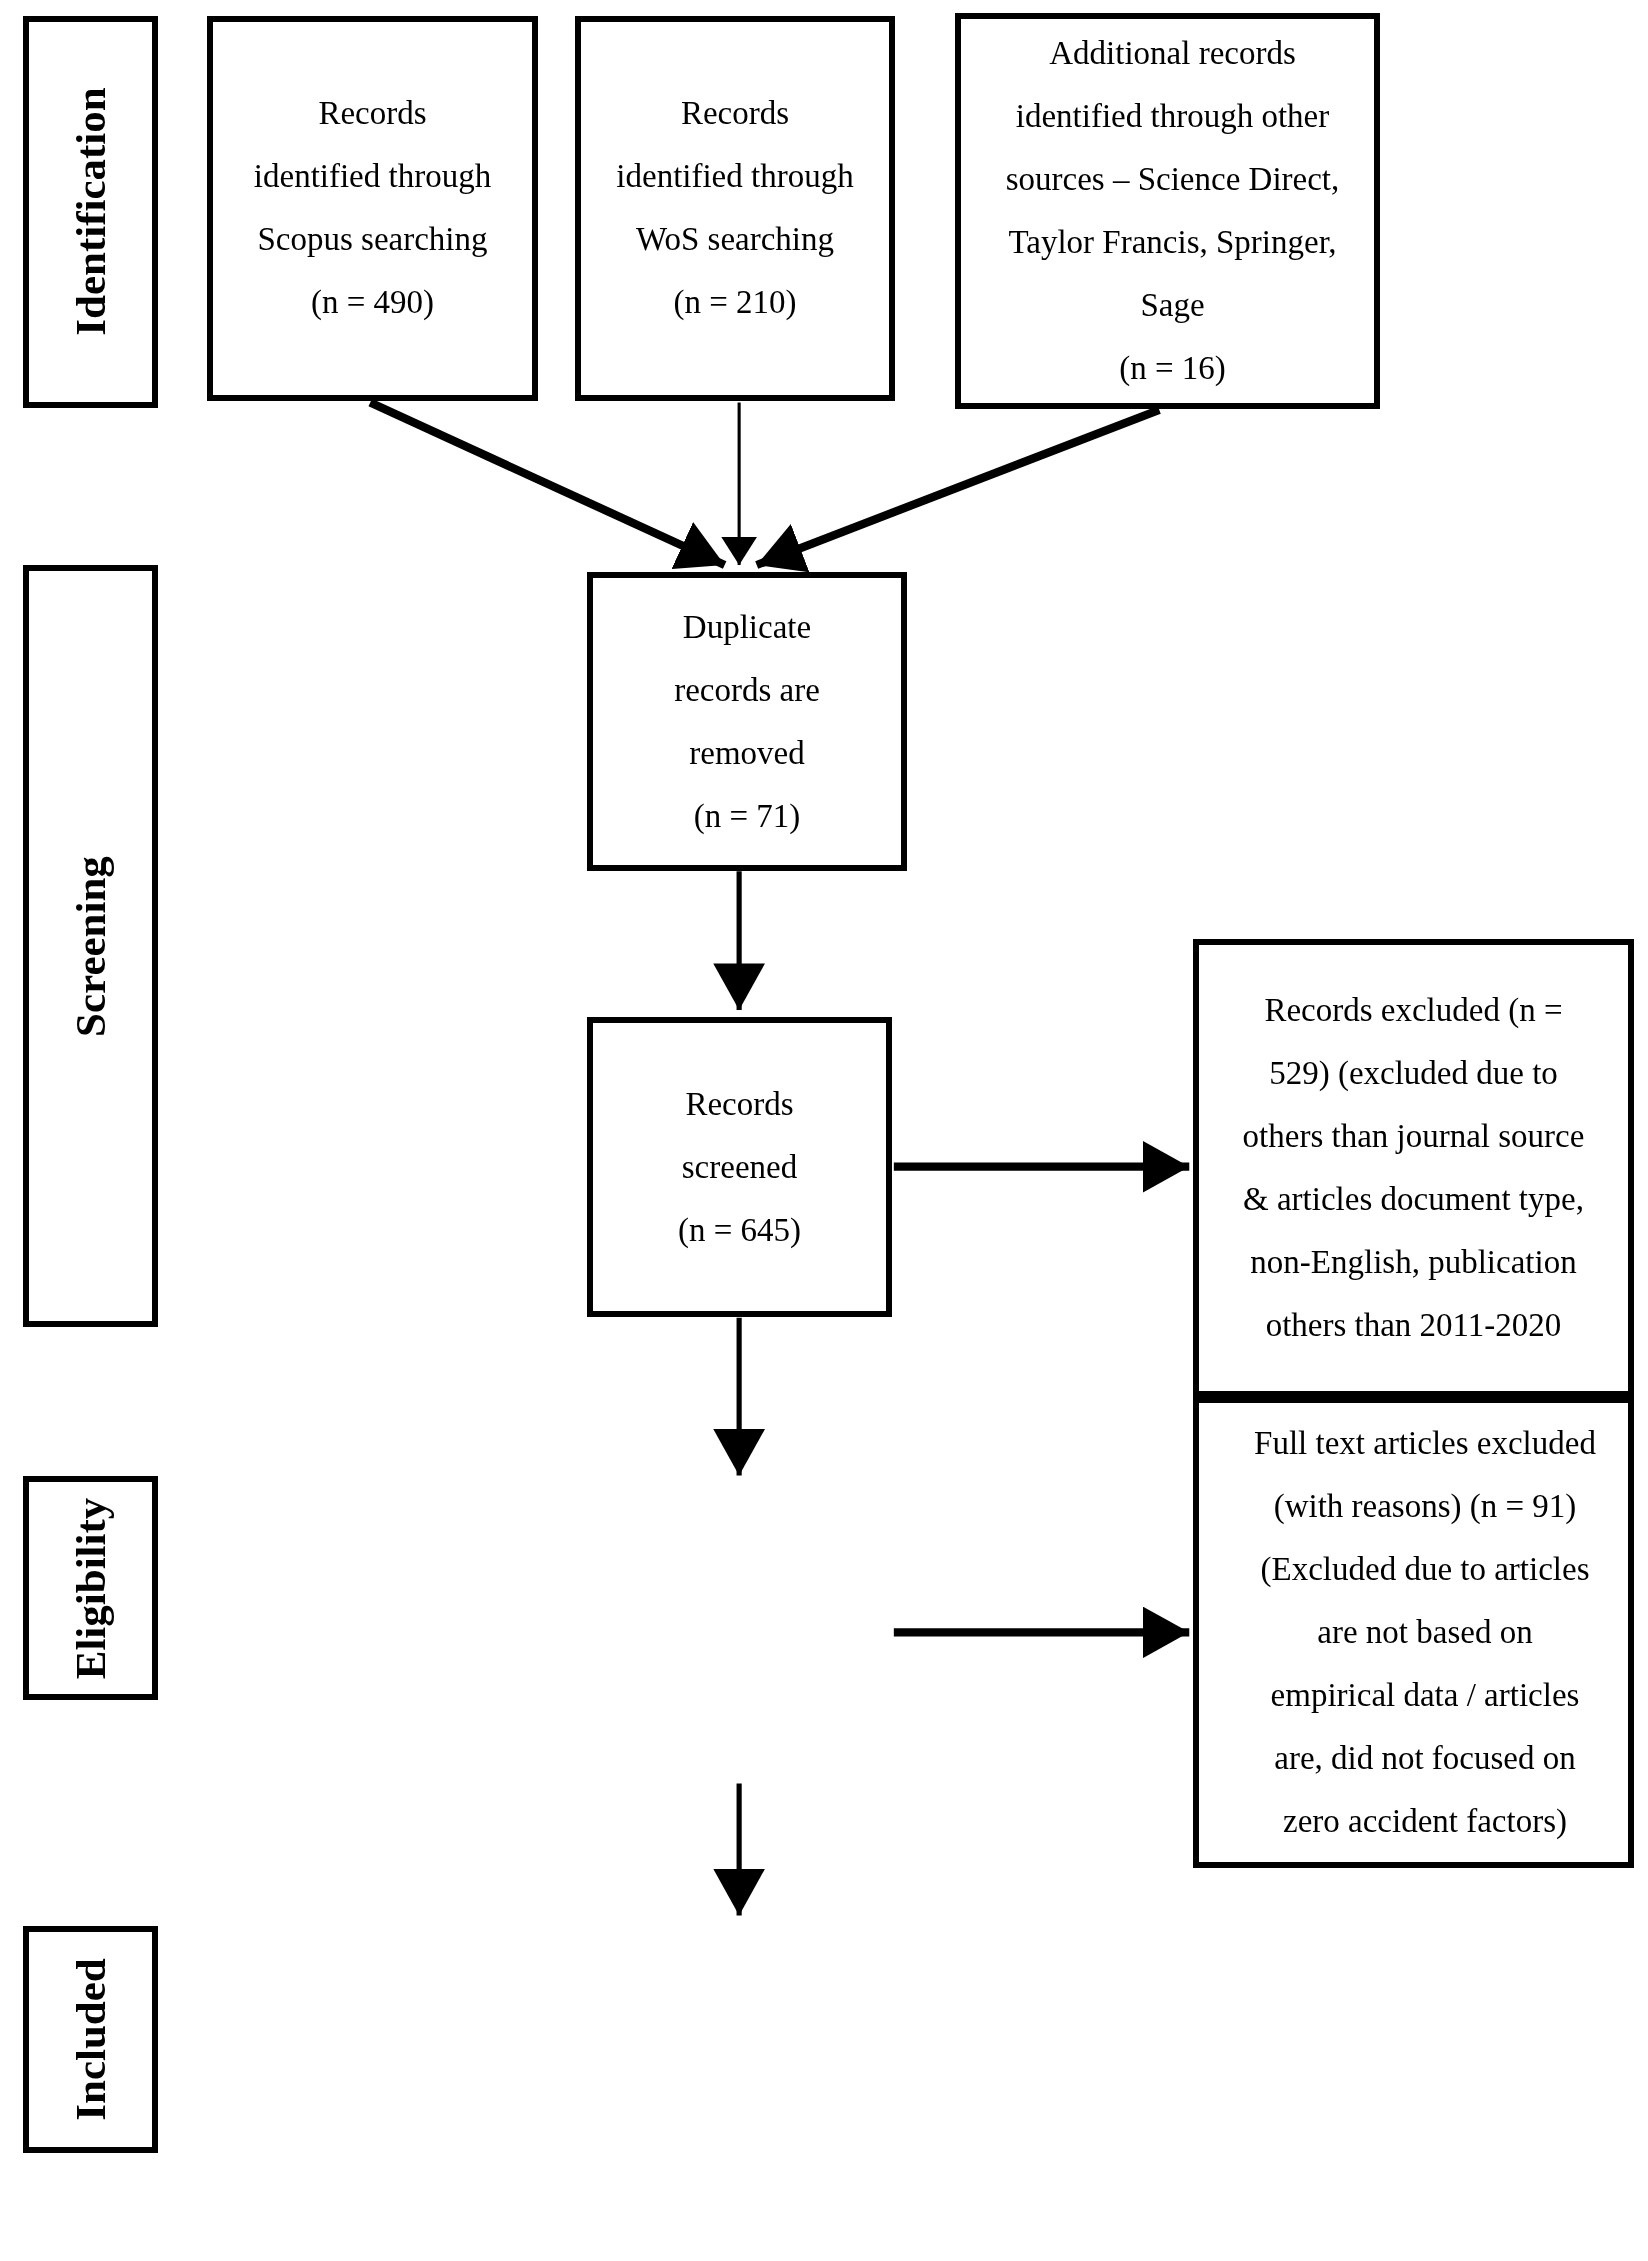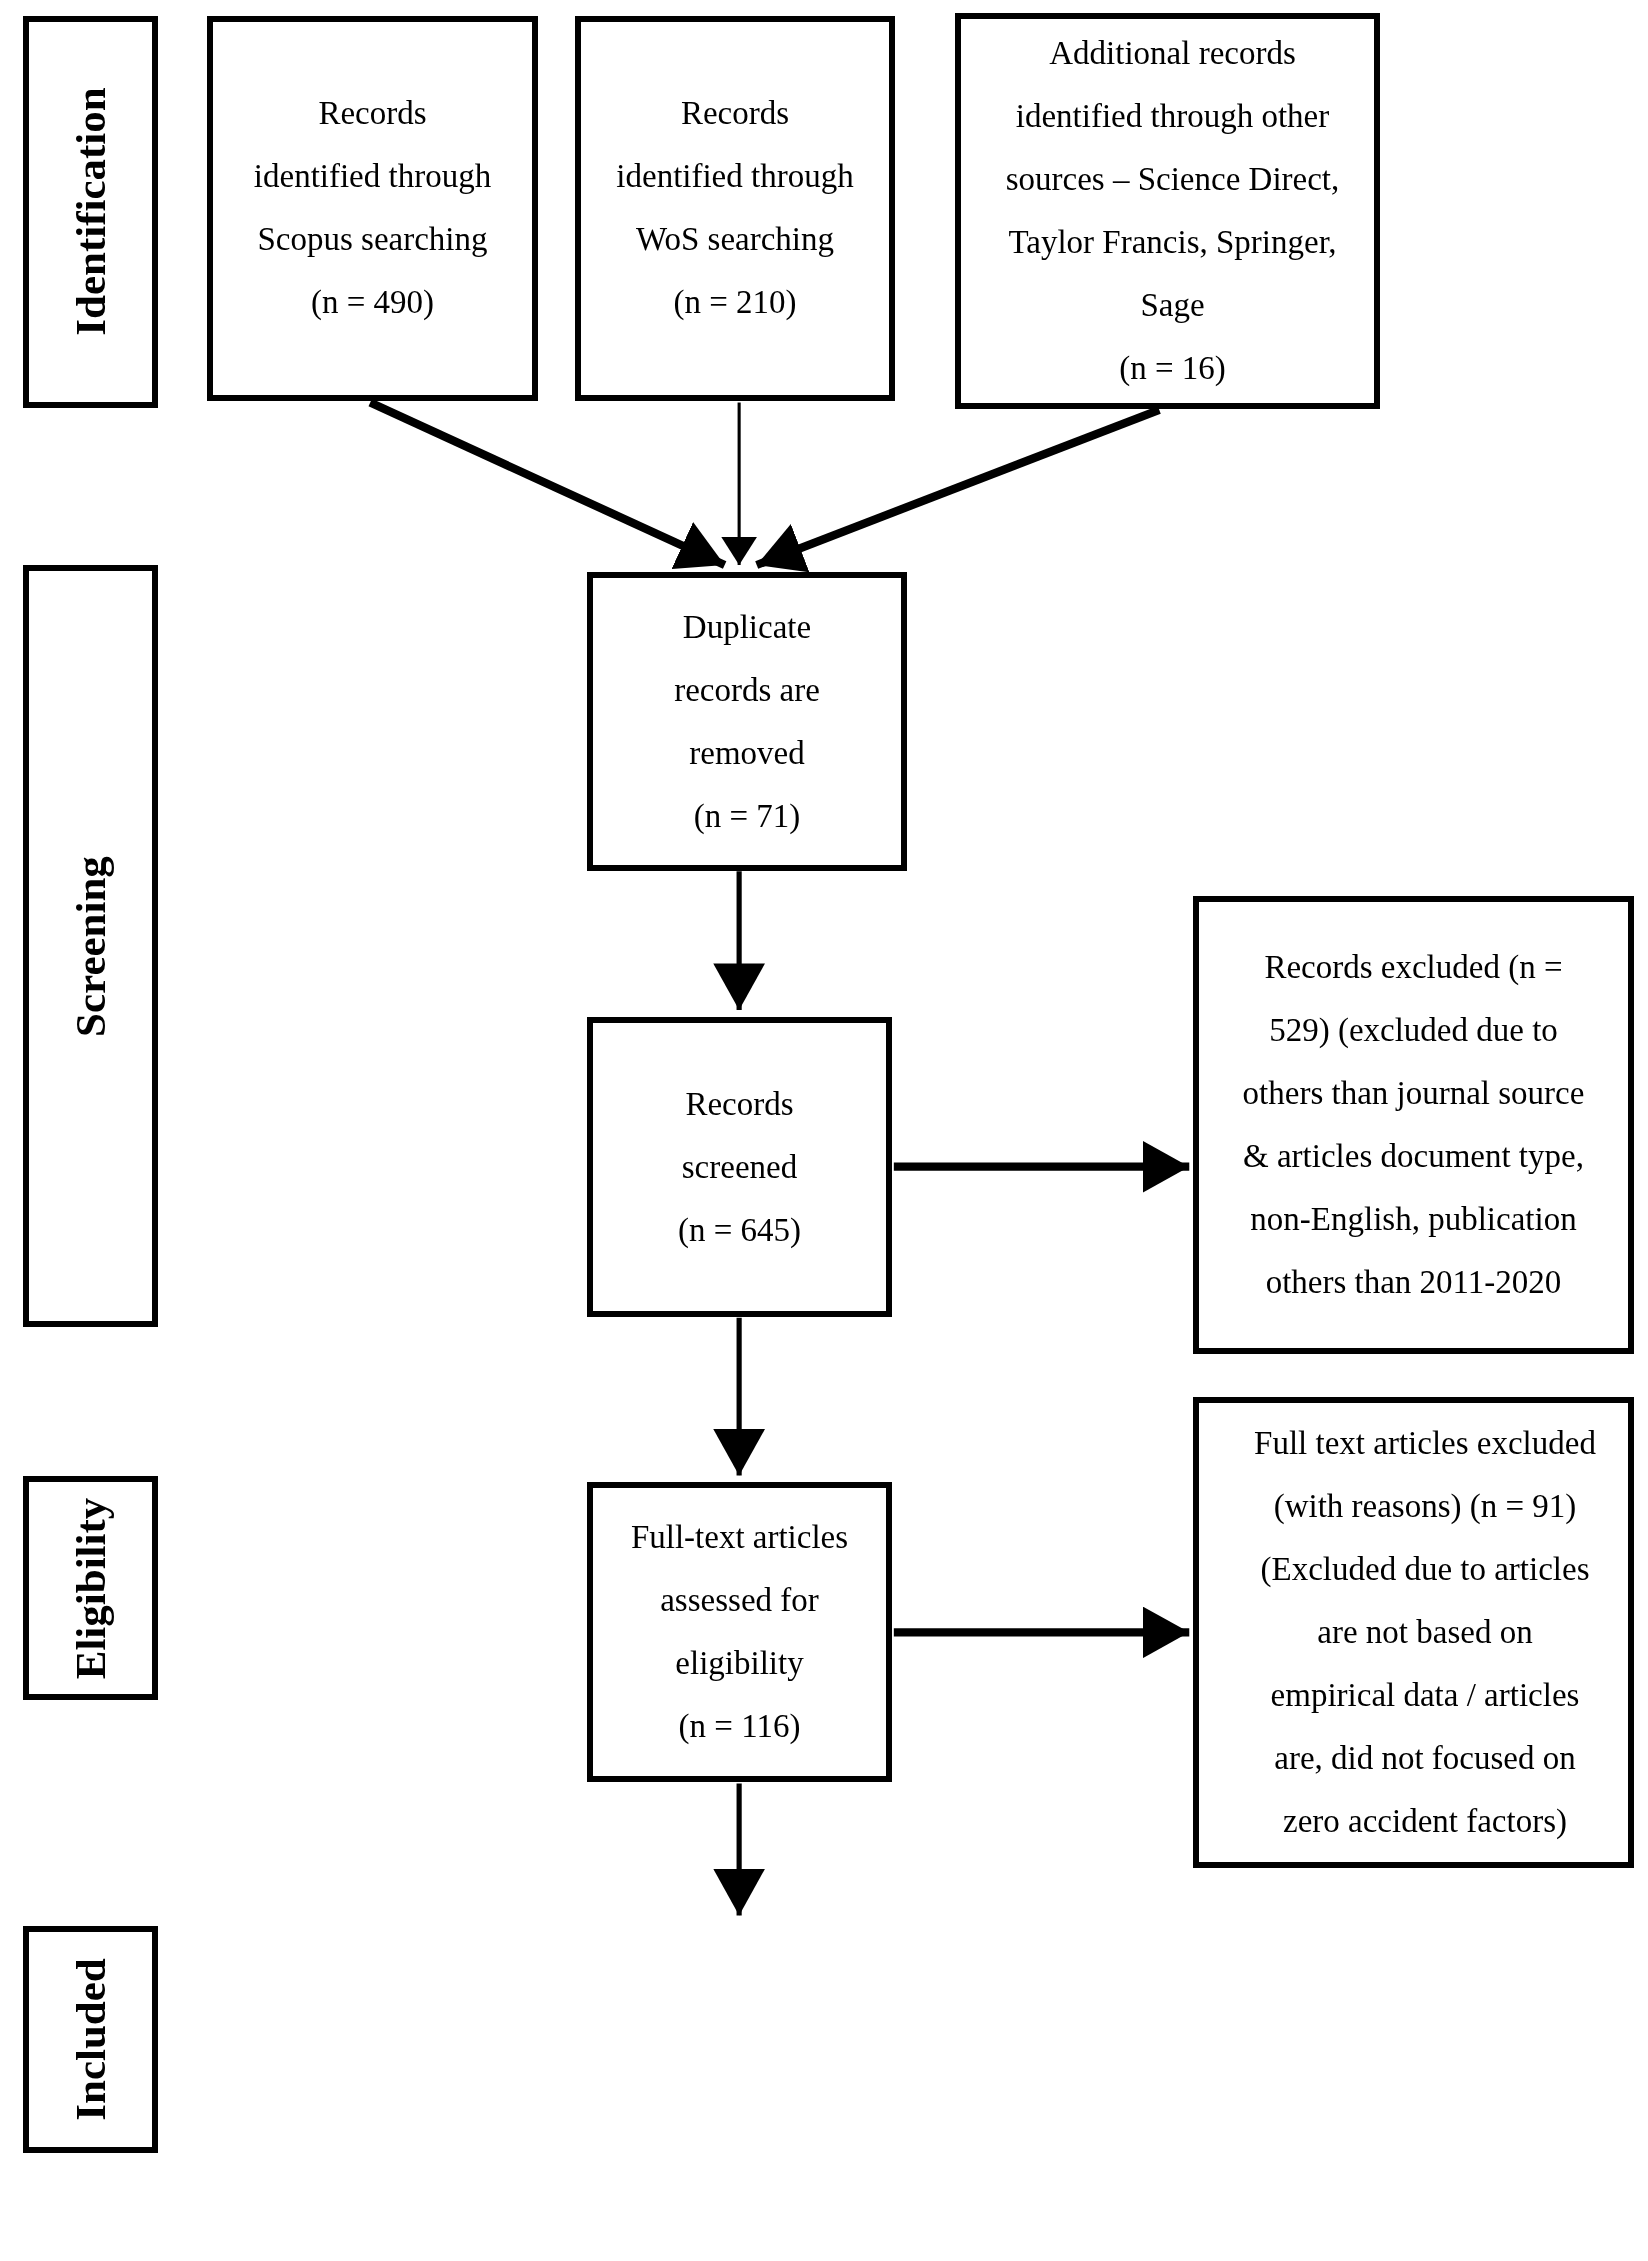--- a/index.html
+++ b/index.html
@@ -45,21 +45,21 @@
   #stage-screening      { left: 23px;  top: 565px; width: 135px; height: 762px; }
   #stage-eligibility    { left: 23px;  top: 1476px; width: 135px; height: 224px;  }
   #stage-included       { left: 23px;  top: 1926px; width: 135px; height: 227px;  }
 
   #box-scopus           { left: 207px;  top: 15.5px;   width: 331px; height: 385px; }
   #box-wos              { left: 575px; top: 15.5px;   width: 320px; height: 385px; }
   #box-other-sources    { left: 955px; top: 13px;   width: 425px; height: 396px; padding-left: 10px; }
 
   #box-duplicates       { left: 587px; top: 572px; width: 320px; height: 299px; }
   #box-screened         { left: 587px; top: 1017px; width: 305px; height: 300px; }
-  #box-records-excluded { left: 1193px; top: 896px; width: 441px; height: 458px; }
+  #box-records-excluded { left: 1193px; top: 939px; width: 441px; height: 458px; }
   #box-fulltext         { left: 587px; top: 1482px; width: 305px; height: 300px; }
   #box-fulltext-excluded{ left: 1193px; top: 1397px; width: 441px; height: 471px; padding-left: 23px; }
   #box-included         { left: 587px; top: 1922px; width: 305px; height: 303px; }
 </style>
 </head>
 <body>
 
 <div class="canvas">
 
   <div class="box stage" id="stage-identification">
@@ -109,26 +109,20 @@
   </div>
   <div class="box" id="box-records-excluded">
     <span class="txt">Records excluded (n =
 529) (excluded due to
 others than journal source
 &amp; articles document type,
 non-English, publication
 others than 2011-2020</span>
   </div>
 
-  <div class="box" id="box-fulltext">
-    <span class="txt">Full-text articles
-assessed for
-eligibility
-(n = 116)</span>
-  </div>
   <div class="box" id="box-fulltext-excluded">
     <span class="txt">Full text articles excluded
 (with reasons) (n = 91)
 (Excluded due to articles
 are not based on
 empirical data / articles
 are, did not focused on
 zero accident factors)</span>
   </div>
 

